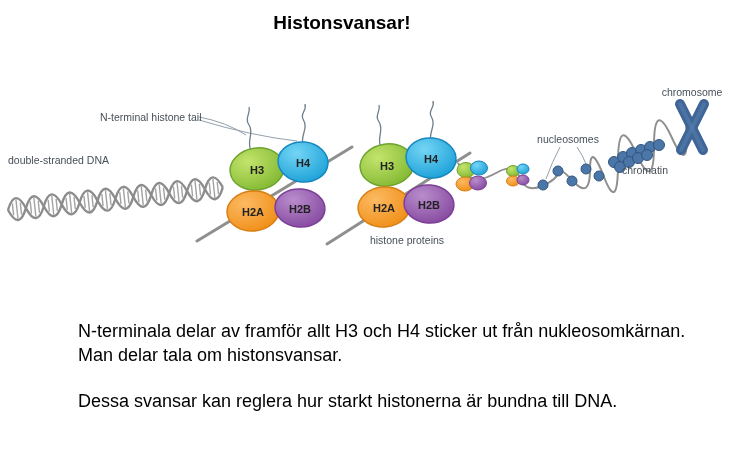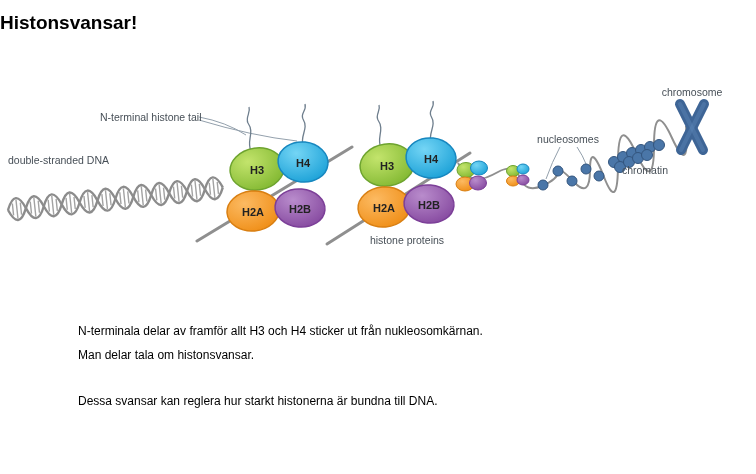--- a/index.html
+++ b/index.html
@@ -4,28 +4,28 @@
 <style>
   html,body{margin:0;padding:0;}
   body{
     width:756px;height:474px;background:#ffffff;
     font-family:"Liberation Sans",sans-serif;
     position:relative;overflow:hidden;
   }
   .slide{position:absolute;inset:0;background:#ffffff;}
   .slide-title{
     position:absolute;top:12px;left:0;width:684px;
-    font-size:19px;font-weight:bold;color:#000;
+    text-align:center;font-size:19px;font-weight:bold;color:#000;
   }
   .diagram-svg{position:absolute;top:0;left:0;}
   .hlabel{font-size:11px;font-weight:bold;fill:#222222;}
   .dlabel{font-size:10.5px;fill:#474f57;}
   .body-text{
     position:absolute;left:78px;top:319px;width:620px;
-    font-size:12px;line-height:24px;color:#000;
+    font-size:18px;line-height:24px;color:#000;
   }
   .body-text p{margin:0 0 22px 0;}
   .body-text p:last-child{margin-bottom:8px;}
 </style>
 </head>
 <body>
 
 <div class="slide">
 
   <svg class="diagram-svg" width="756" height="300" viewBox="0 0 756 300">

